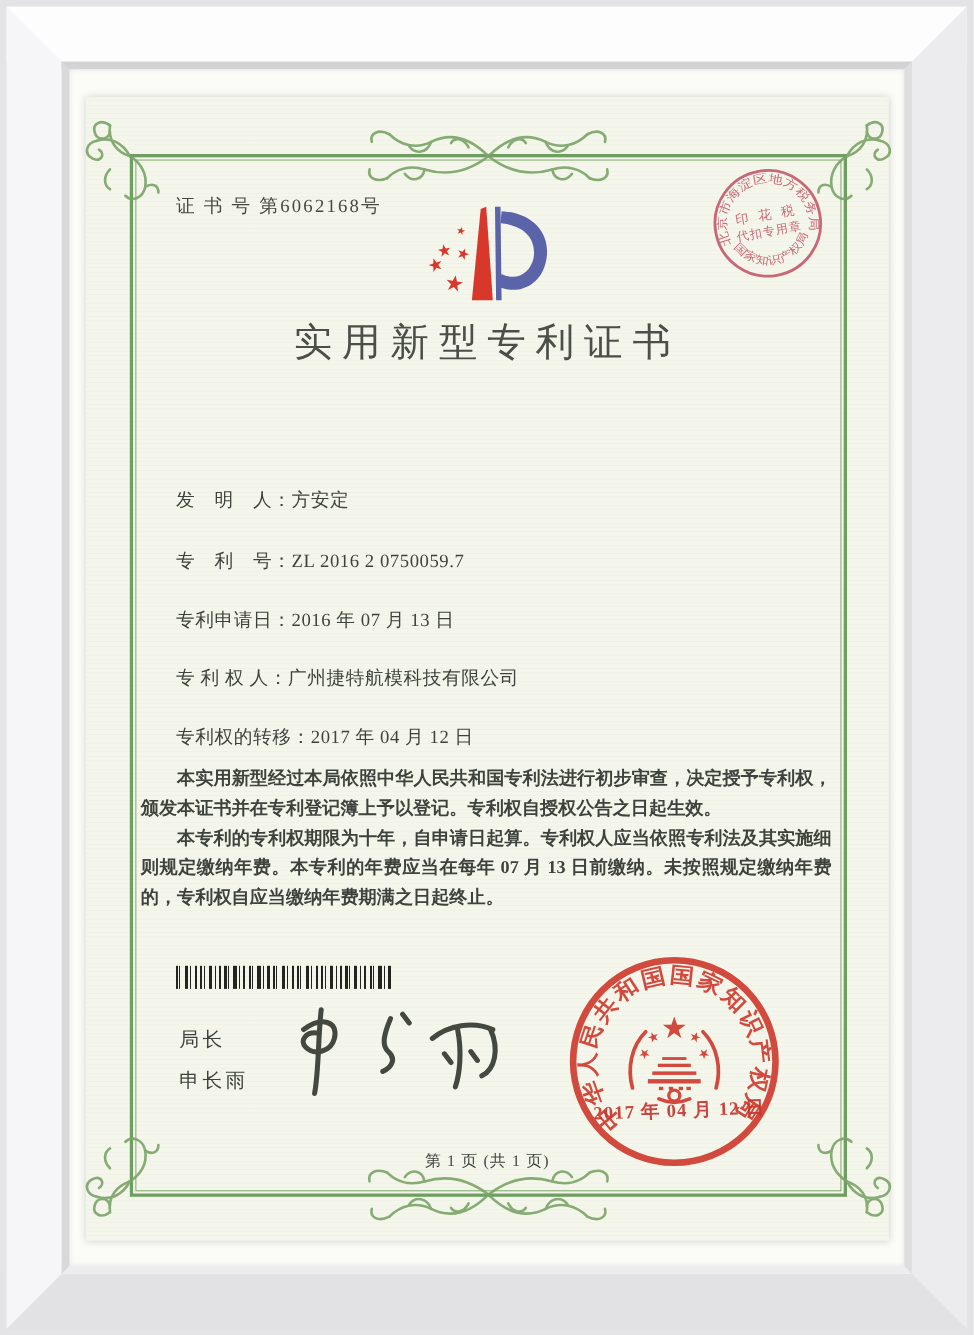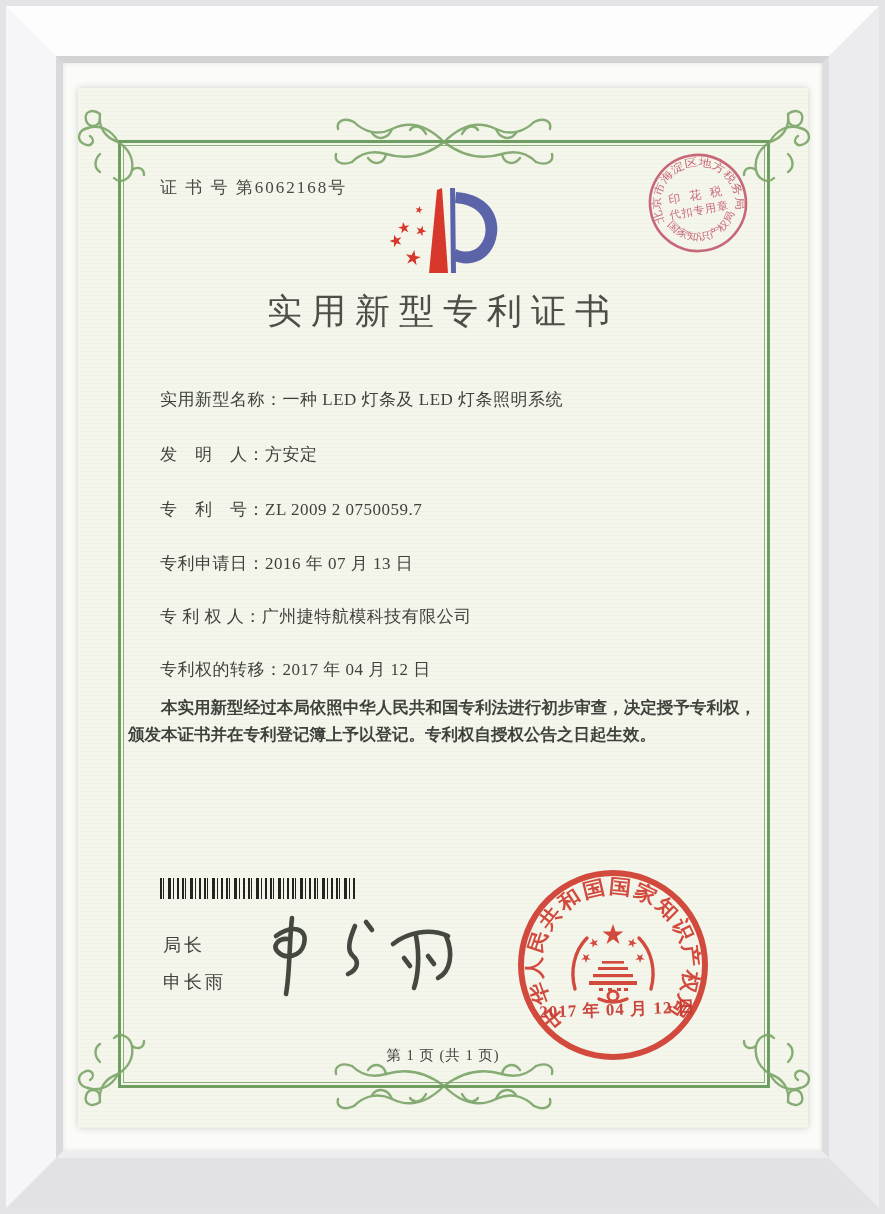--- a/index.html
+++ b/index.html
@@ -145,41 +145,39 @@
         <polygon points="0,-1 .24,-.31 .95,-.31 .36,.12 .59,.81 0,.38 -.59,.81 -.36,.12 -.95,-.31 -.24,-.31" transform="translate(29,27) scale(4) rotate(14)"></polygon>
         <polygon points="0,-1 .24,-.31 .95,-.31 .36,.12 .59,.81 0,.38 -.59,.81 -.36,.12 -.95,-.31 -.24,-.31" transform="translate(14,45) scale(6) rotate(-10)"></polygon>
         <polygon points="0,-1 .24,-.31 .95,-.31 .36,.12 .59,.81 0,.38 -.59,.81 -.36,.12 -.95,-.31 -.24,-.31" transform="translate(31,48) scale(5.5) rotate(20)"></polygon>
         <polygon points="0,-1 .24,-.31 .95,-.31 .36,.12 .59,.81 0,.38 -.59,.81 -.36,.12 -.95,-.31 -.24,-.31" transform="translate(6,58) scale(6.5) rotate(-18)"></polygon>
         <polygon points="0,-1 .24,-.31 .95,-.31 .36,.12 .59,.81 0,.38 -.59,.81 -.36,.12 -.95,-.31 -.24,-.31" transform="translate(23,75) scale(8) rotate(10)"></polygon>
       </g>
     </svg>
 
     <div class="title">实用新型专利证书</div>
 
-    <div class="field" style="top:300px">
-      <span>实用新型名称：</span><span>一种 LED 灯条及 LED 灯条照明系统</span>
-    </div>
     <div class="field" style="top:355px">
       <span>发　明　人：</span><span>方安定</span>
     </div>
     <div class="field" style="top:410px">
-      <span>专　利　号：</span><span>ZL 2009 2 0750059.7</span>
+      <span>专　利　号：</span><span>ZL 2016 2 0750059.7</span>
     </div>
     <div class="field" style="top:464px">
       <span>专利申请日：</span><span>2016 年 07 月 13 日</span>
     </div>
     <div class="field" style="top:517px">
       <span>专 利 权 人：</span><span>广州捷特航模科技有限公司</span>
     </div>
     <div class="field" style="top:570px">
       <span>专利权的转移：</span><span>2017 年 04 月 12 日</span>
     </div>
 
     <div class="paras">
       <p>本实用新型经过本局依照中华人民共和国专利法进行初步审查，决定授予专利权，颁发本证书并在专利登记簿上予以登记。专利权自授权公告之日起生效。</p>
+      <p>本专利的专利权期限为十年，自申请日起算。专利权人应当依照专利法及其实施细则规定缴纳年费。本专利的年费应当在每年 07 月 13 日前缴纳。未按照规定缴纳年费的，专利权自应当缴纳年费期满之日起终止。</p>
     </div>
 
     <div class="barcode"></div>
 
     <div class="sig-title">局长</div>
     <div class="sig-name">申长雨</div>
 
     <svg class="signature" width="210" height="95" viewBox="0 0 210 95">
       <g fill="none" stroke="#434840" stroke-width="4.6" stroke-linecap="round" stroke-linejoin="round">
         <path d="M34,12 C31,38 32,66 28,88"></path>

